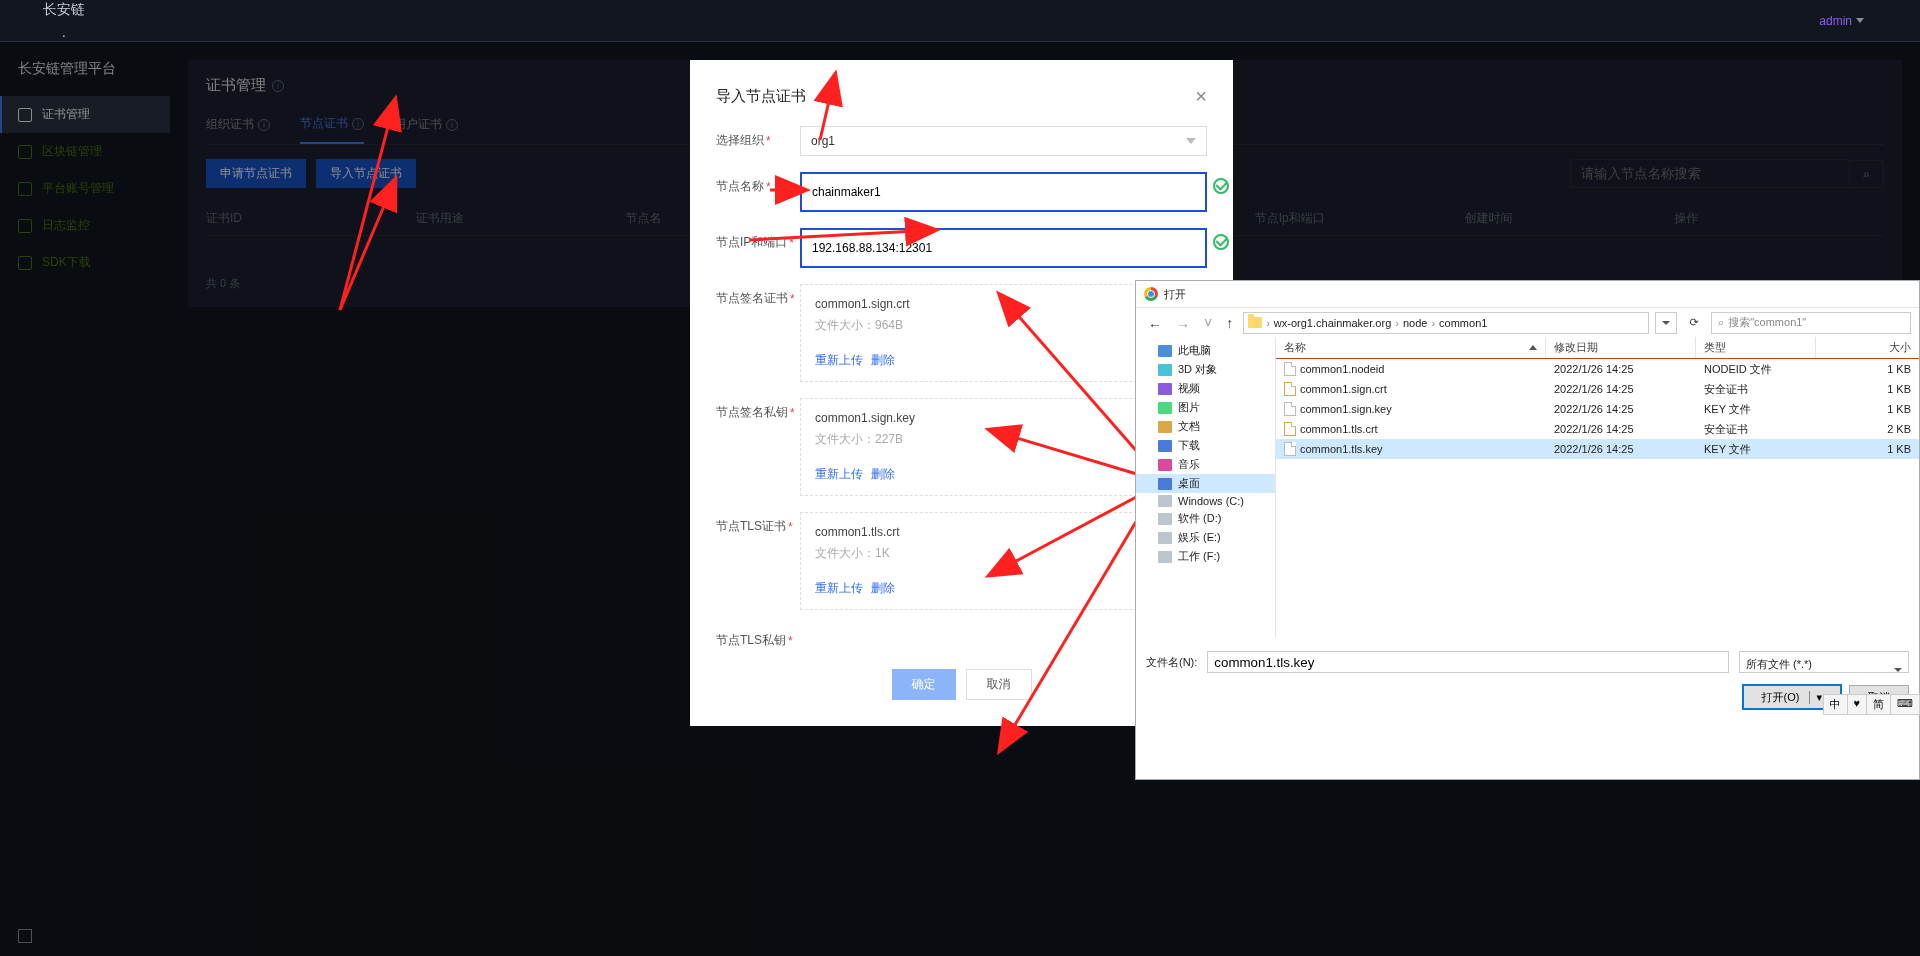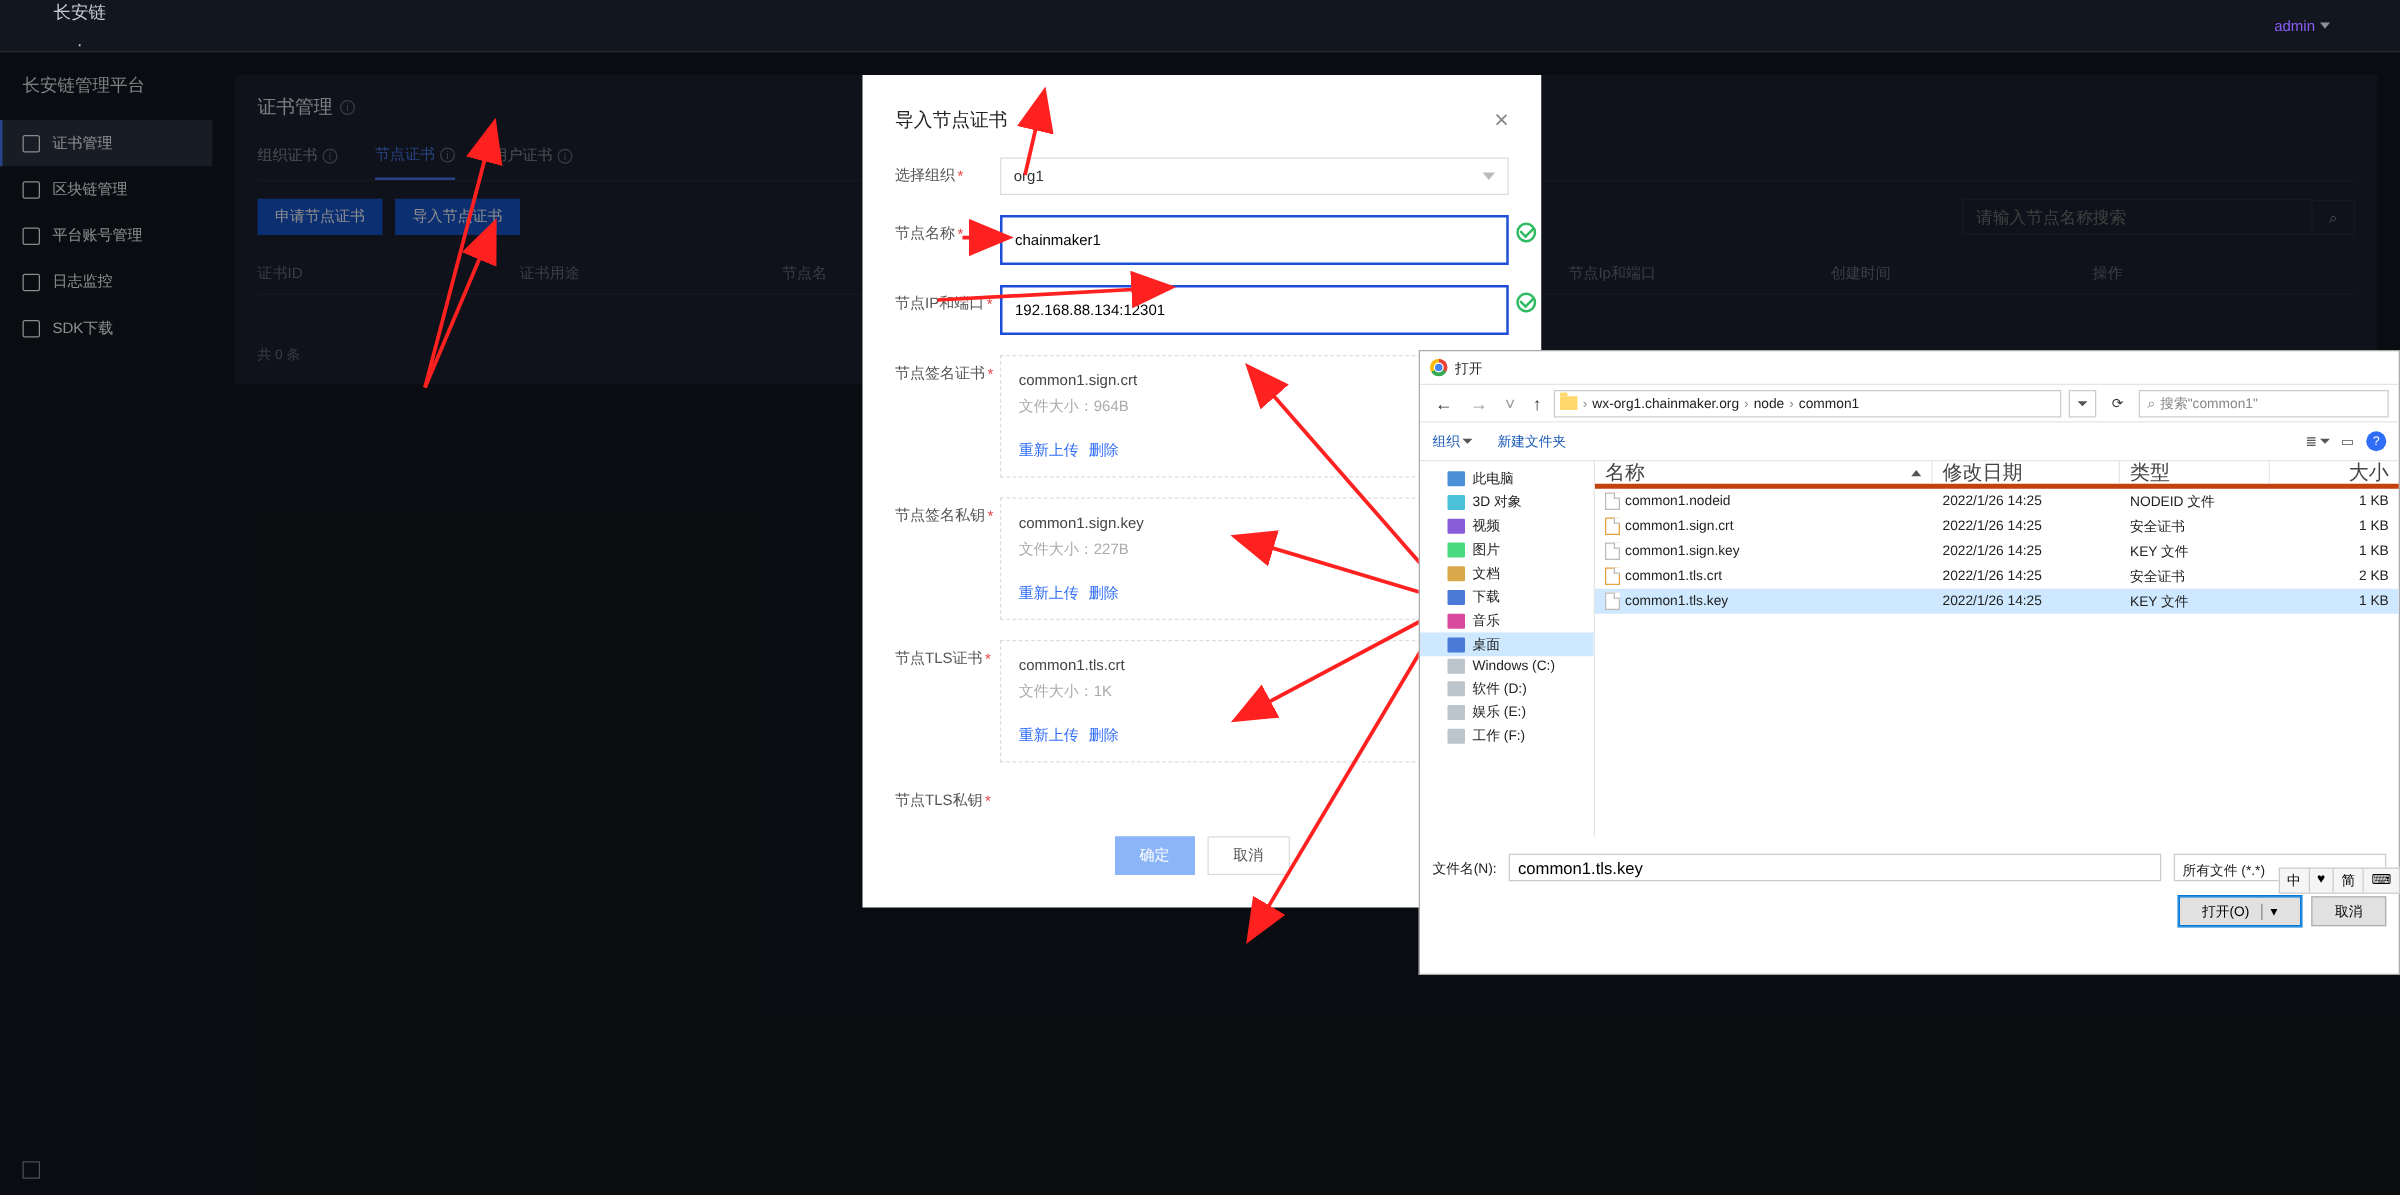--- a/index.html
+++ b/index.html
@@ -7,21 +7,21 @@
 
 .topbar { height: 42px; background: #12161e; border-bottom: 1px solid #2a2f3a; display: flex; align-items: center; padding: 0 16px; justify-content: space-between; }
 .brand { display: flex; align-items: center; gap: 8px; color: #c8ccd4; font-size: 14px; flex-direction: column; }
 .brand-logo { width: 18px; height: 18px; background: #e67e22; border-radius: 3px; display:inline-block; }
 .user-area { color: #8b5cf6; font-size: 12px; display:flex; align-items:center; gap:4px; padding-right:40px;}
 .caret-down { width:0;height:0;border-left:4px solid transparent;border-right:4px solid transparent;border-top:5px solid #8b8f99;}
 
 .layout { display: flex; height: calc(100% - 42px); }
 .sidebar { width: 170px; background: #12161e; padding-top: 18px; display:flex; flex-direction:column;}
 .sidebar-title { color: #e6e8ed; font-size: 14px; padding: 0 18px 18px 18px; font-weight: 500; }
-.side-item { display: flex; align-items: center; gap: 10px; padding: 10px 18px; color: #ffffff; cursor: pointer; font-size: 12px; }
+.side-item { display: flex; align-items: center; gap: 10px; padding: 10px 18px; color: #4d7c0f; cursor: pointer; font-size: 12px; }
 .side-item.active { background: #2a3344; color: #fff; border-left: 2px solid #4a7bf6; padding-left:16px;}
 .side-item .icon { width: 14px; height: 14px; border: 1.5px solid currentColor; display:inline-block; border-radius:2px; }
 .sidebar-bottom { margin-top:auto; padding:10px 18px; color:#8b8f99; }
 .collapse-icon { width:14px; height:14px; border:1.5px solid #8b8f99; display:inline-block;}
 
 .main { flex: 1; background: #12161e; padding: 18px; position: relative; }
 .panel { background: #1c2230; border-radius: 2px; padding: 16px 18px; }
 .panel-title { color: #e6e8ed; font-size: 15px; margin-bottom: 14px; display:flex; align-items:center; gap:6px;}
 .info-icon { width:12px;height:12px;border:1px solid #6a6f7d;border-radius:50%;font-size:9px;display:flex;align-items:center;justify-content:center;color:#6a6f7d;}
 .tabs { display: flex; gap: 30px; border-bottom: 1px solid #2a2f3a; margin-bottom: 14px; }
@@ -94,21 +94,21 @@
 .ic-pc{background:#4a90d9;border-radius:1px;}
 .ic-3d{background:#4ac0d9;border-radius:1px;}
 .ic-vid{background:#8a5cd9;border-radius:1px;}
 .ic-pic{background:#4ad97e;border-radius:1px;}
 .ic-doc{background:#d9a84a;border-radius:1px;}
 .ic-dl{background:#4a7bd9;border-radius:1px;}
 .ic-mus{background:#d94a9e;border-radius:1px;}
 .ic-desk{background:#4a7bd9;border-radius:1px;}
 .ic-drive{background:#bcc4cc;border-radius:1px;}
 .fp-list{flex:1;}
-.fp-header{display:flex;height:22px;align-items:center;border-bottom:4px solid #c2410c;font-size:16px;color:#444;}
+.fp-header{display:flex;height:22px;align-items:center;border-bottom:1px solid #c2410c;font-size:11px;color:#444;}
 .fp-col{padding:0 8px;border-right:1px solid #e5e5e5;height:100%;display:flex;align-items:center;gap:4px;}
 .fp-col.name{width:270px;}
 .fp-col.date{width:150px;}
 .fp-col.type{width:120px;}
 .fp-col.size{flex:1;border-right:none;justify-content:flex-end;}
 .sort-ind{width:0;height:0;border-left:4px solid transparent;border-right:4px solid transparent;border-bottom:5px solid #555;margin-left:auto;}
 .fp-row{display:flex;height:20px;align-items:center;font-size:11px;}
 .fp-row.sel{background:#cde8ff;}
 .fp-cell{padding:0 8px;}
 .fp-cell.name{width:270px;display:flex;align-items:center;gap:4px;}
@@ -342,32 +342,20 @@
     </div>
     <div class="addr-drop">
         <span class="tb-caret"></span>
       </div>
     <div class="refresh-btn">⟳</div>
     <div class="search-fp">
         <span>⌕</span>
         <span>搜索"common1"</span>
       </div>
   </div>
-  <div class="fp-toolbar">
-    <div class="fp-tb-item">
-        <span>组织</span>
-        <span class="tb-caret"></span>
-      </div>
-    <div class="fp-tb-item">新建文件夹</div>
-    <div class="fp-tb-right">
-      <div class="tb-icon">≣<span class="tb-caret" style="margin-left:2px"></span></div>
-      <div class="tb-icon">▭</div>
-      <div class="tb-help">?</div>
-    </div>
-  </div>
   <div class="fp-body">
     <div class="fp-sidebar">
       <div class="fp-side-item">
           <span class="si-ic ic-pc"></span>
           <span>此电脑</span>
         </div>
       <div class="fp-side-item">
           <span class="si-ic ic-3d"></span>
           <span>3D 对象</span>
         </div>

